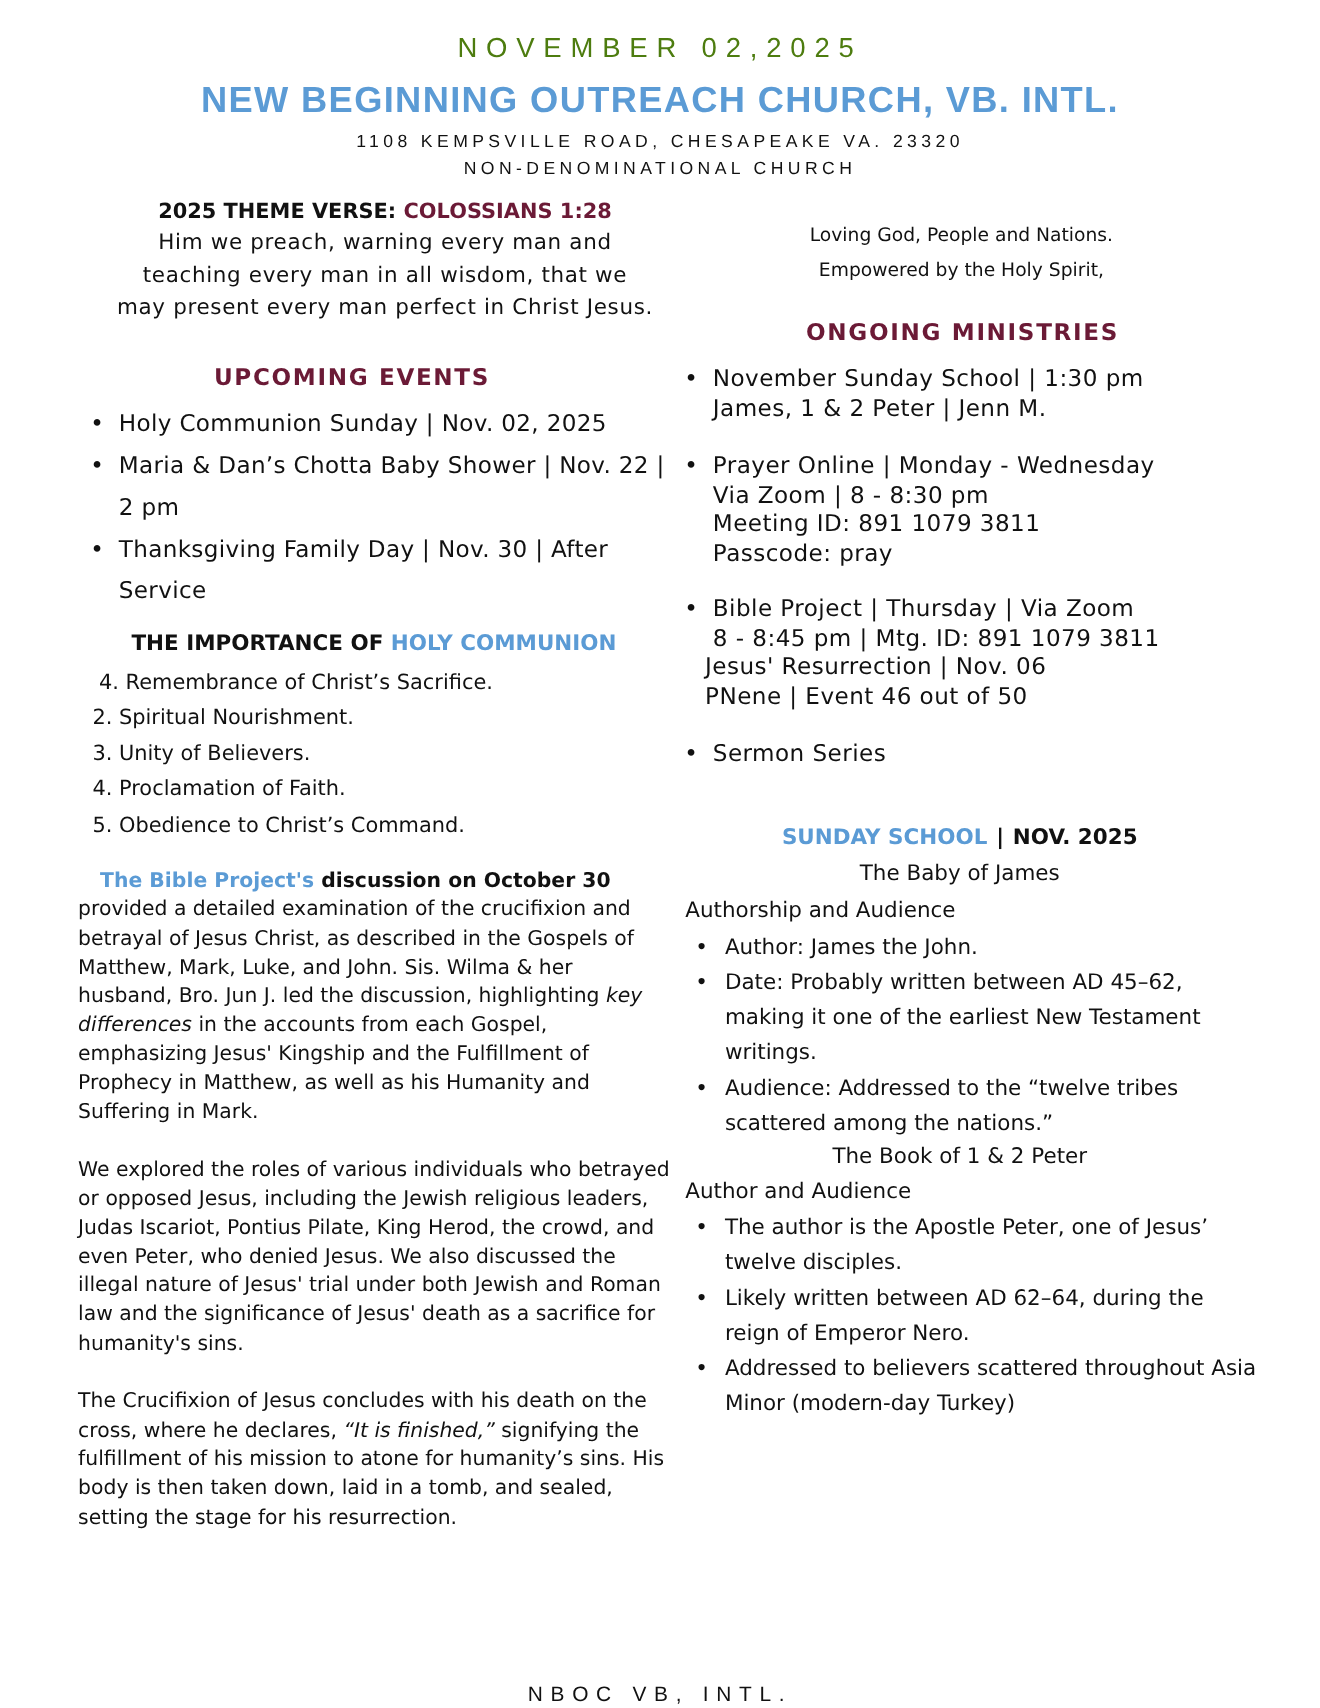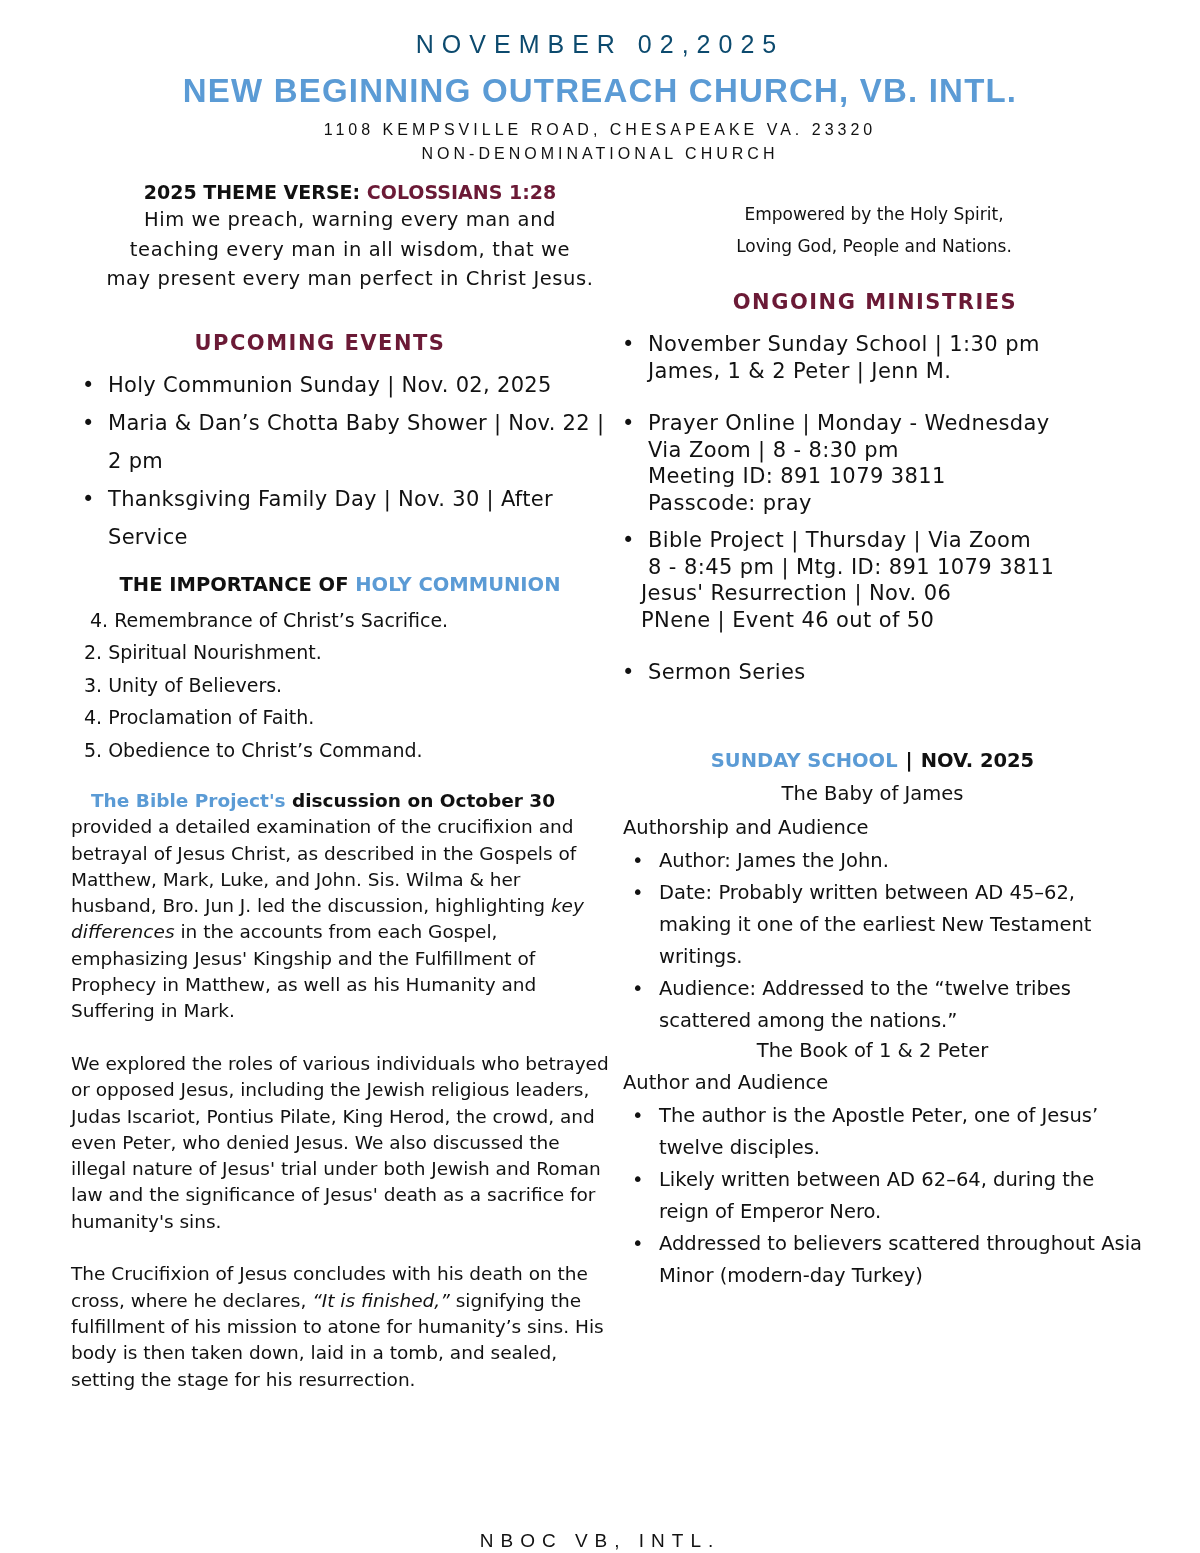--- a/index.html
+++ b/index.html
@@ -1,19 +1,19 @@
 <!DOCTYPE html>
 <html><head>
   <meta charset="utf-8">
   <style>
     html, body { margin: 0; padding: 0; background: #ffffff; }
     body { width: 1200px; height: 1553px; position: relative; overflow: hidden; color: #111; font-family: "DejaVu Sans", sans-serif; }
     .abs { position: absolute; }
     .center { text-align: center; }
-    .date { top: 30px; left: 0; width: 1200px; font-size: 25px; letter-spacing: 8px; font-family: "Liberation Sans", sans-serif; color: #0c4a6e; }
+    .date { top: 30px; left: 0; width: 1200px; font-size: 25px; letter-spacing: 8px; font-family: "Liberation Sans", sans-serif; color: #4d7c0f; }
     .church { top: 72px; left: 0; width: 1200px; font-size: 33px; font-weight: bold; color: #5b9bd5; letter-spacing: 1.2px; font-family: "Liberation Sans", sans-serif; }
     .addr { top: 121px; left: 0; width: 1200px; font-size: 16px; letter-spacing: 4px; font-family: "Liberation Sans", sans-serif; }
     .denom { top: 145px; left: 0; width: 1200px; font-size: 16px; letter-spacing: 4px; font-family: "Liberation Sans", sans-serif; }
 
     .verse-block { top: 179px; left: 60px; width: 580px; }
     .verse-title { font-size: 19px; font-weight: bold; line-height: 26px; }
     .maroon { color: #6b1a36; }
     .blue { color: #5b9bd5; }
     .verse-text { font-size: 19.5px; line-height: 29.5px; letter-spacing: 0.6px; }
 
@@ -75,38 +75,38 @@
   <div class="verse-title">
     <span>2025 THEME VERSE:</span>
     <span class="maroon">COLOSSIANS 1:28</span>
   </div>
   <div class="verse-text">Him we preach, warning every man and</div>
   <div class="verse-text">teaching every man in all wisdom, that we</div>
   <div class="verse-text">may present every man perfect in Christ Jesus.</div>
 </div>
 
 <div class="abs center motto">
+  <div>Loving God, People and Nations.</div>
   <div>Empowered by the Holy Spirit,</div>
-  <div>Loving God, People and Nations.</div>
 </div>
 
 <div class="abs center h-sec upcoming-h">UPCOMING EVENTS</div>
 <ul class="abs bul events">
   <li>Holy Communion Sunday | Nov. 02, 2025</li>
   <li>Maria &amp; Dan’s Chotta Baby Shower | Nov. 22 | 2 pm</li>
   <li>Thanksgiving Family Day | Nov. 30 | After Service</li>
 </ul>
 
 <div class="abs center h-sec ongoing-h">ONGOING MINISTRIES</div>
 <ul class="abs bul ministries">
   <li style="margin-bottom:26px;">
     <span class="line">November Sunday School | 1:30 pm</span>
     <span class="line">James, 1 &amp; 2 Peter | Jenn M.</span>
   </li>
-  <li style="margin-bottom:11px;">
+  <li style="margin-bottom:24px;">
     <span class="line">Prayer Online | Monday - Wednesday</span>
     <span class="line">Via Zoom | 8 - 8:30 pm</span>
     <span class="line">Meeting ID: 891 1079 3811</span>
     <span class="line">Passcode: pray</span>
   </li>
   <li style="margin-bottom:26px;">
     <span class="line">Bible Project | Thursday | Via Zoom</span>
     <span class="line">8 - 8:45 pm | Mtg. ID: 891 1079 3811</span>
     <span class="line out">Jesus' Resurrection | Nov. 06</span>
     <span class="line out">PNene | Event 46 out of 50</span>

